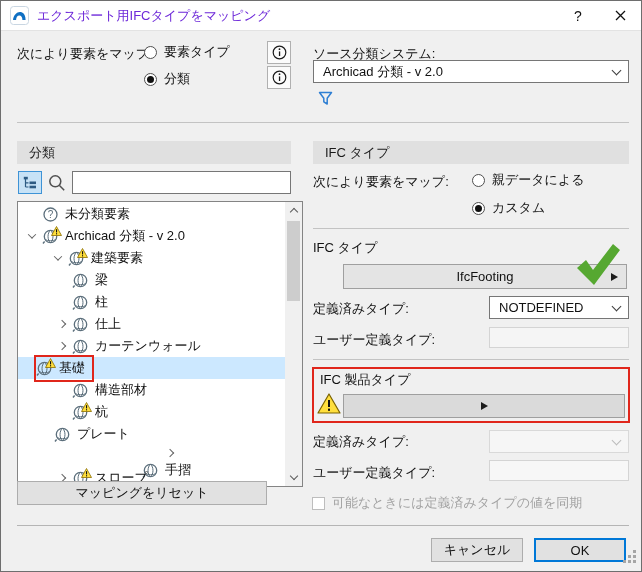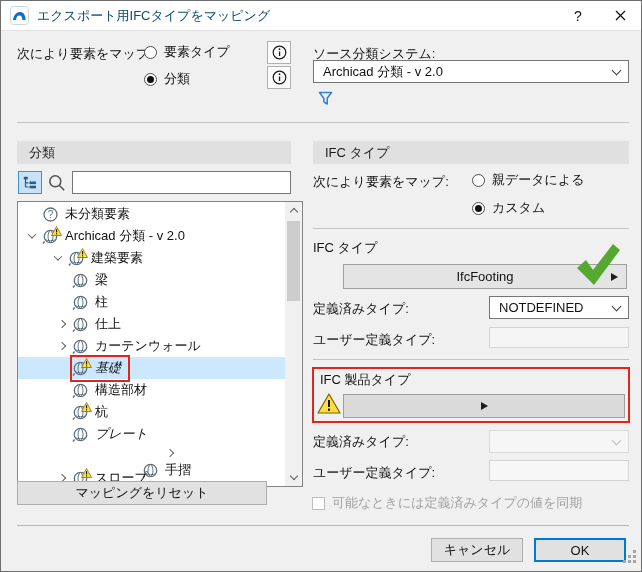--- a/index.html
+++ b/index.html
@@ -6,21 +6,21 @@
   *{box-sizing:border-box;}
   .window{
     position:relative;width:642px;height:572px;background:#f0f0f0;
     border:1px solid #6e6e6e;overflow:hidden;
     font-family:"Liberation Sans","DejaVu Sans",sans-serif;font-size:13px;color:#111;
   }
   
   .titlebar{position:absolute;left:0;top:0;right:0;height:30px;background:#fff;
     display:flex;align-items:center;border-bottom:1px solid #e3e3e3;}
   .app-icon{width:19px;height:19px;margin:0 8px 0 9px;flex:0 0 auto;}
-  .title{font-size:13px;color:#0c4a6e;flex:1 1 auto;white-space:nowrap;}
+  .title{font-size:13px;color:#6d28d9;flex:1 1 auto;white-space:nowrap;}
   .tb-btn{width:42px;height:29px;border:none;background:transparent;font:14px "Liberation Sans",sans-serif;
     color:#111;display:flex;align-items:center;justify-content:center;padding:0;}
   
   .lbl{position:absolute;white-space:nowrap;font-size:13px;color:#111;}
   .hr{position:absolute;height:1px;background:#c3c3c3;}
   .panel-header{position:absolute;height:23px;background:#e0e0e0;display:flex;align-items:center;
     padding-left:12px;font-size:13px;color:#1a1a1a;}
   .btn{position:absolute;background:#e1e1e1;border:1px solid #adadad;font-size:13px;color:#111;
     display:flex;align-items:center;justify-content:center;padding:0;font-family:inherit;}
   .btn.default{border:2px solid #0078d7;}
@@ -244,21 +244,21 @@
             <span class="tree-icon"><svg width="17" height="17" viewBox="0 0 17 17">
                 <circle cx="8.5" cy="8.5" r="6.2" fill="none" stroke="#5c6f7c" stroke-width="1.3"></circle>
                 <path d="M8.5 2.3 C5.2 5 5.2 12 8.5 14.7" fill="none" stroke="#5c6f7c" stroke-width="1"></path>
                 <path d="M8.5 2.3 C11.8 5 11.8 12 8.5 14.7" fill="none" stroke="#5c6f7c" stroke-width="1"></path>
                 <path d="M3 11.5 C6 13.2 11 13.2 14 11.5" fill="none" stroke="#5c6f7c" stroke-width="1"></path>
                 <path d="M2.6 13.5 L1 15.5" stroke="#5c6f7c" stroke-width="1.4"></path>
               </svg></span>
             <span>カーテンウォール</span>
           </span>
         </div>
-        <div class="tree-row selected" style="padding-left: 36px; font-style: italic;">
+        <div class="tree-row selected" style="">
           <span class="expander"></span>
           <span class="row-content outlined">
             <span class="tree-icon"><svg width="17" height="17" viewBox="0 0 17 17">
                 <circle cx="8.5" cy="8.5" r="6.2" fill="none" stroke="#5c6f7c" stroke-width="1.3"></circle>
                 <path d="M8.5 2.3 C5.2 5 5.2 12 8.5 14.7" fill="none" stroke="#5c6f7c" stroke-width="1"></path>
                 <path d="M8.5 2.3 C11.8 5 11.8 12 8.5 14.7" fill="none" stroke="#5c6f7c" stroke-width="1"></path>
                 <path d="M3 11.5 C6 13.2 11 13.2 14 11.5" fill="none" stroke="#5c6f7c" stroke-width="1"></path>
                 <path d="M2.6 13.5 L1 15.5" stroke="#5c6f7c" stroke-width="1.4"></path>
               </svg><span class="warn-overlay"><svg width="11" height="10" viewBox="0 0 11 10">
                   <path d="M5.5 0.5 L10.5 9.5 L0.5 9.5 Z" fill="#ffdf3d" stroke="#8a6d00" stroke-width="0.8"></path>
@@ -291,21 +291,21 @@
                 <path d="M3 11.5 C6 13.2 11 13.2 14 11.5" fill="none" stroke="#5c6f7c" stroke-width="1"></path>
                 <path d="M2.6 13.5 L1 15.5" stroke="#5c6f7c" stroke-width="1.4"></path>
               </svg><span class="warn-overlay"><svg width="11" height="10" viewBox="0 0 11 10">
                   <path d="M5.5 0.5 L10.5 9.5 L0.5 9.5 Z" fill="#ffdf3d" stroke="#8a6d00" stroke-width="0.8"></path>
                   <rect x="5" y="3.2" width="1.1" height="3.2" fill="#111"></rect>
                   <rect x="5" y="7.2" width="1.1" height="1.2" fill="#111"></rect>
                 </svg></span></span>
             <span>杭</span>
           </span>
         </div>
-        <div class="tree-row" style="padding-left: 36px; font-style: italic;">
+        <div class="tree-row" style="padding-left: 18px;">
           <span class="expander"></span>
           <span class="row-content">
             <span class="tree-icon"><svg width="17" height="17" viewBox="0 0 17 17">
                 <circle cx="8.5" cy="8.5" r="6.2" fill="none" stroke="#5c6f7c" stroke-width="1.3"></circle>
                 <path d="M8.5 2.3 C5.2 5 5.2 12 8.5 14.7" fill="none" stroke="#5c6f7c" stroke-width="1"></path>
                 <path d="M8.5 2.3 C11.8 5 11.8 12 8.5 14.7" fill="none" stroke="#5c6f7c" stroke-width="1"></path>
                 <path d="M3 11.5 C6 13.2 11 13.2 14 11.5" fill="none" stroke="#5c6f7c" stroke-width="1"></path>
                 <path d="M2.6 13.5 L1 15.5" stroke="#5c6f7c" stroke-width="1.4"></path>
               </svg></span>
             <span>プレート</span>

